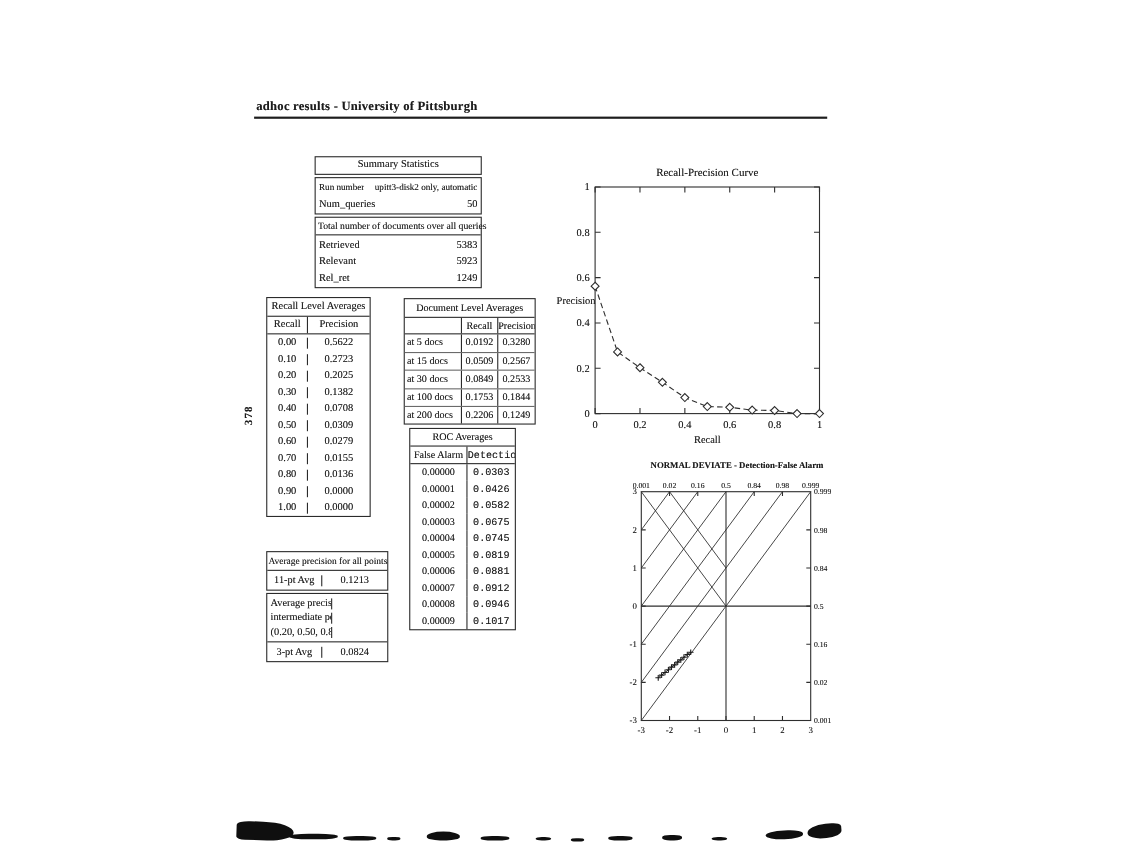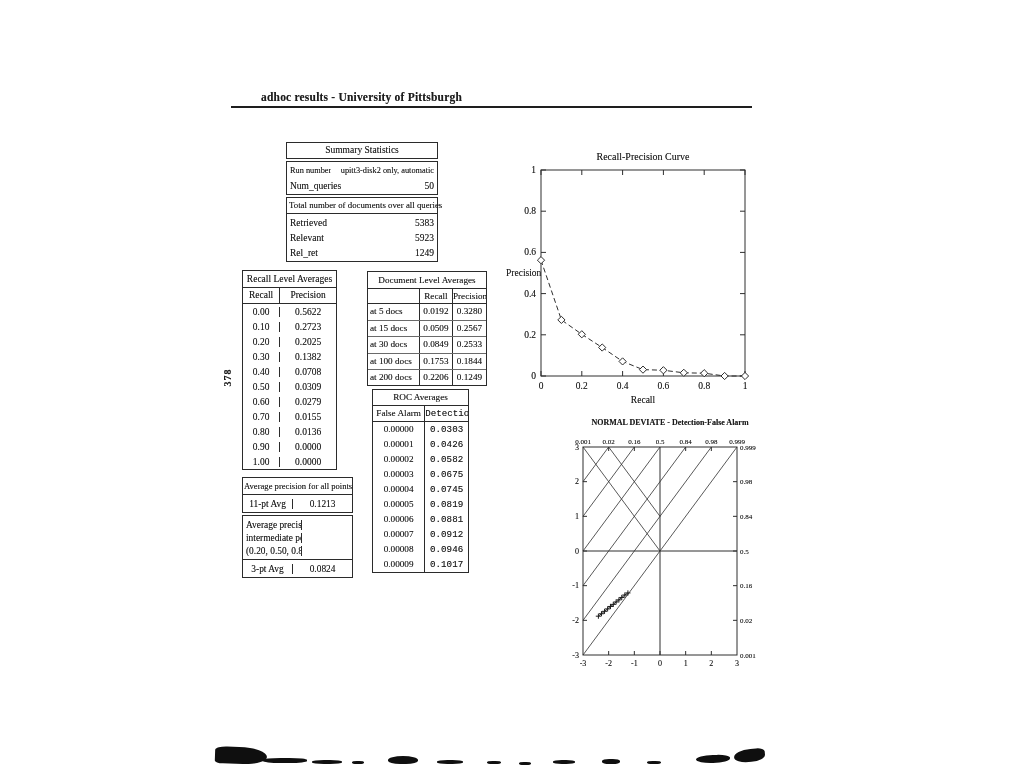--- a/index.html
+++ b/index.html
@@ -11,41 +11,41 @@
     position:relative;
     overflow:hidden;
     text-shadow:0 0 0.4px rgba(50,50,50,.55);
   }
   .abs { position:absolute; }
   .box { border:1px solid #2b2b2b; background:#fff; }
   .tr  { display:flex; align-items:center; }
   .td  { display:block; overflow:hidden; white-space:nowrap; }
 
   
-  .page-title { font-weight:bold; font-size:11.5px; letter-spacing:.2px;margin-left:28px; }
+  .page-title { font-weight:bold; font-size:11.5px; letter-spacing:.2px; }
   .header-rule { background:#1e1e1e; }
 
   
   .sum { width:152px; font-size:9.5px; }
   .sum .sec-title { height:17px; line-height:15px; text-align:center; }
   .sum .kv .tr { justify-content:space-between; height:15px; padding:0 3px; }
   .sum .run-row { font-size:8.3px; }
   .sum .totals-title { border-bottom:1px solid #2b2b2b; height:16px; line-height:14px; padding:0 2px; font-size:8.8px; white-space:nowrap; }
 
   
   .rl { width:95px; font-size:9.5px; }
   .rl .title-row { height:17px; line-height:16px; text-align:center; border-bottom:1px solid #2b2b2b; }
   .rl .hdr { height:16px; border-bottom:1px solid #2b2b2b; }
   .rl .td:first-child { width:40%; border-right:1px solid #2b2b2b; text-align:center; }
   .rl .td:last-child  { width:60%; text-align:center; }
   .rl-body .tr { height:15px; }
   .rl .hdr .td { height:100%; line-height:15px; }
 
   
-  .avg { width:111px; font-size:9.4px; }
+  .avg { width:111px; font-size:9.4px;margin-top:24px; }
   .avg .bartitle { border-bottom:1px solid #2b2b2b; height:17px; line-height:16px; padding:0 1px; font-size:8.6px; white-space:nowrap; }
   .avg .tr { height:17px; }
   .avg .td:first-child { width:46%; border-right:1px solid #2b2b2b; text-align:center; }
   .avg .td:last-child  { width:54%; text-align:center; }
   .avg3-lines { border-bottom:1px solid #2b2b2b; padding:2px 3px; }
   .avg3-lines .tr { height:13px; }
   .avg3-lines .td { width:100%; text-align:left; }
 
   
   .dl { width:120px; font-size:9.2px; }

